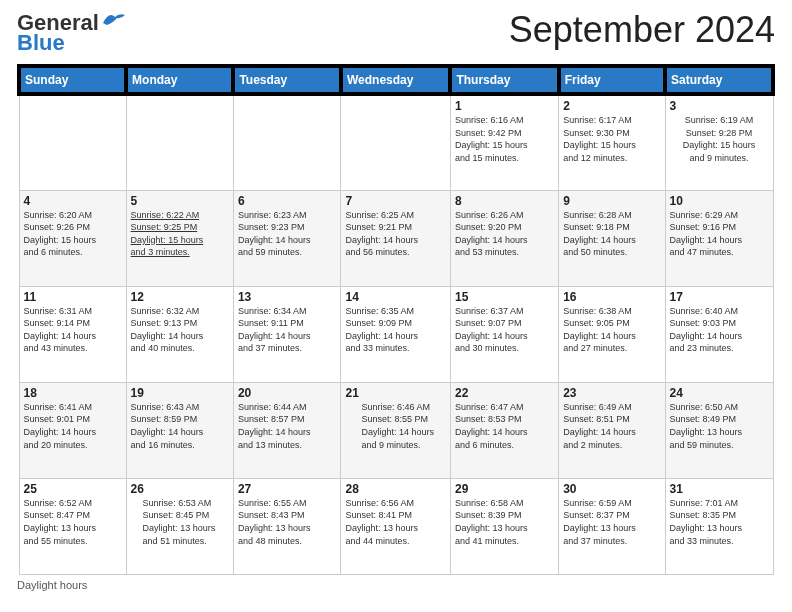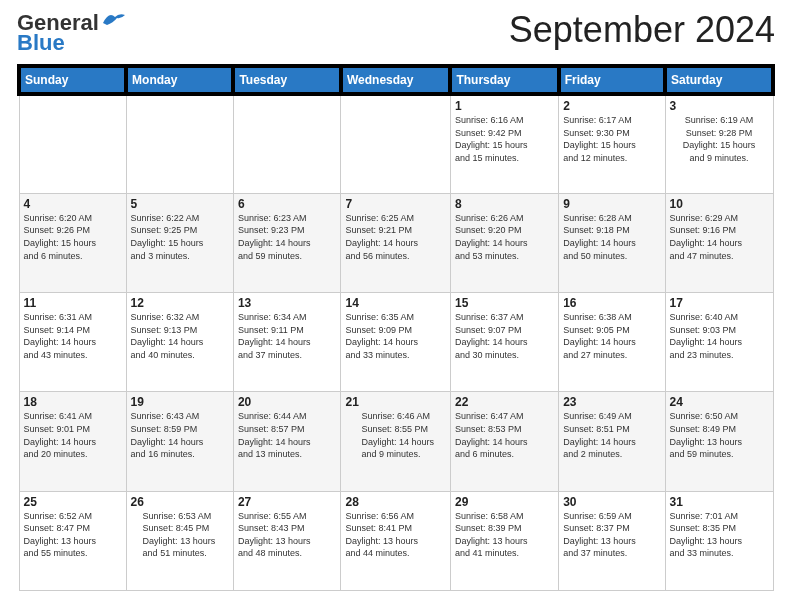--- a/index.html
+++ b/index.html
@@ -152,21 +152,21 @@
         <tr>
           <td>
             <span class="day-number">4</span>
             <div class="day-info" style="white-space: pre-line;">Sunrise: 6:20 AM
 Sunset: 9:26 PM
 Daylight: 15 hours
 and 6 minutes.</div>
           </td>
           <td>
             <span class="day-number">5</span>
-            <div class="day-info" style="white-space: pre-line;">Sunrise: 6:22 AM
+            <div class="day-info" style="white-space: pre-line; text-decoration: underline;">Sunrise: 6:22 AM
 Sunset: 9:25 PM
 Daylight: 15 hours
 and 3 minutes.</div>
           </td>
           <td>
             <span class="day-number">6</span>
             <div class="day-info" style="white-space: pre-line;">Sunrise: 6:23 AM
 Sunset: 9:23 PM
 Daylight: 14 hours
 and 59 minutes.</div>
@@ -349,13 +349,16 @@
             <span class="day-number">31</span>
             <div class="day-info" style="white-space: pre-line;">Sunrise: 7:01 AM
 Sunset: 8:35 PM
 Daylight: 13 hours
 and 33 minutes.</div>
           </td>
         </tr>
       </tbody>
   </table>
 
+  <div class="footer-note">
+    <span>Daylight hours</span>
+  </div>
 </div>
 
 </body></html>

